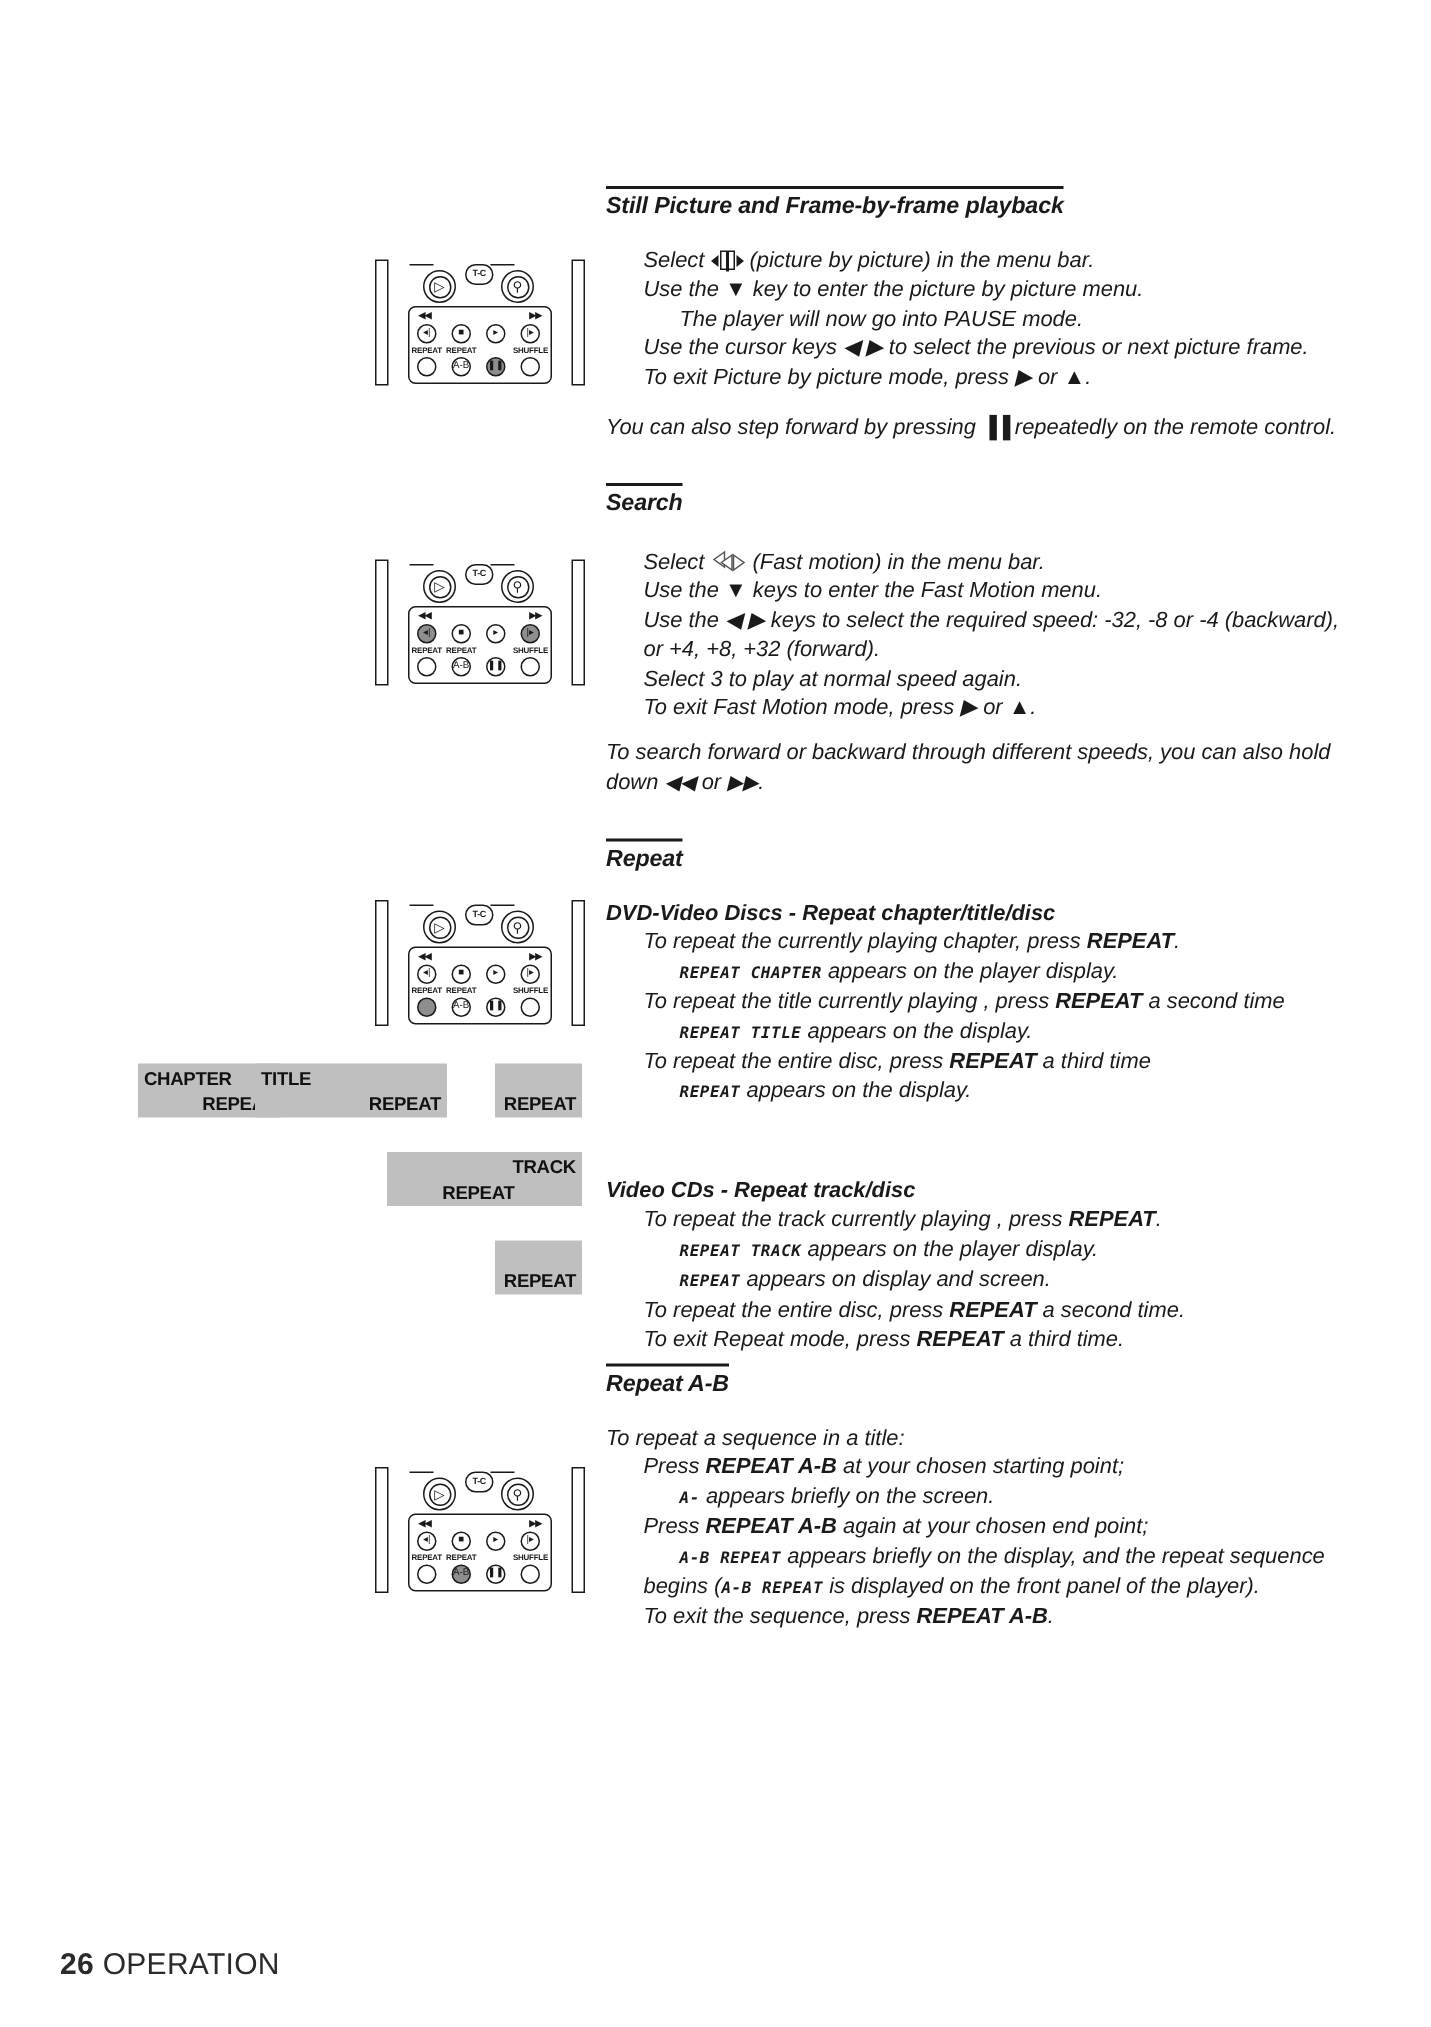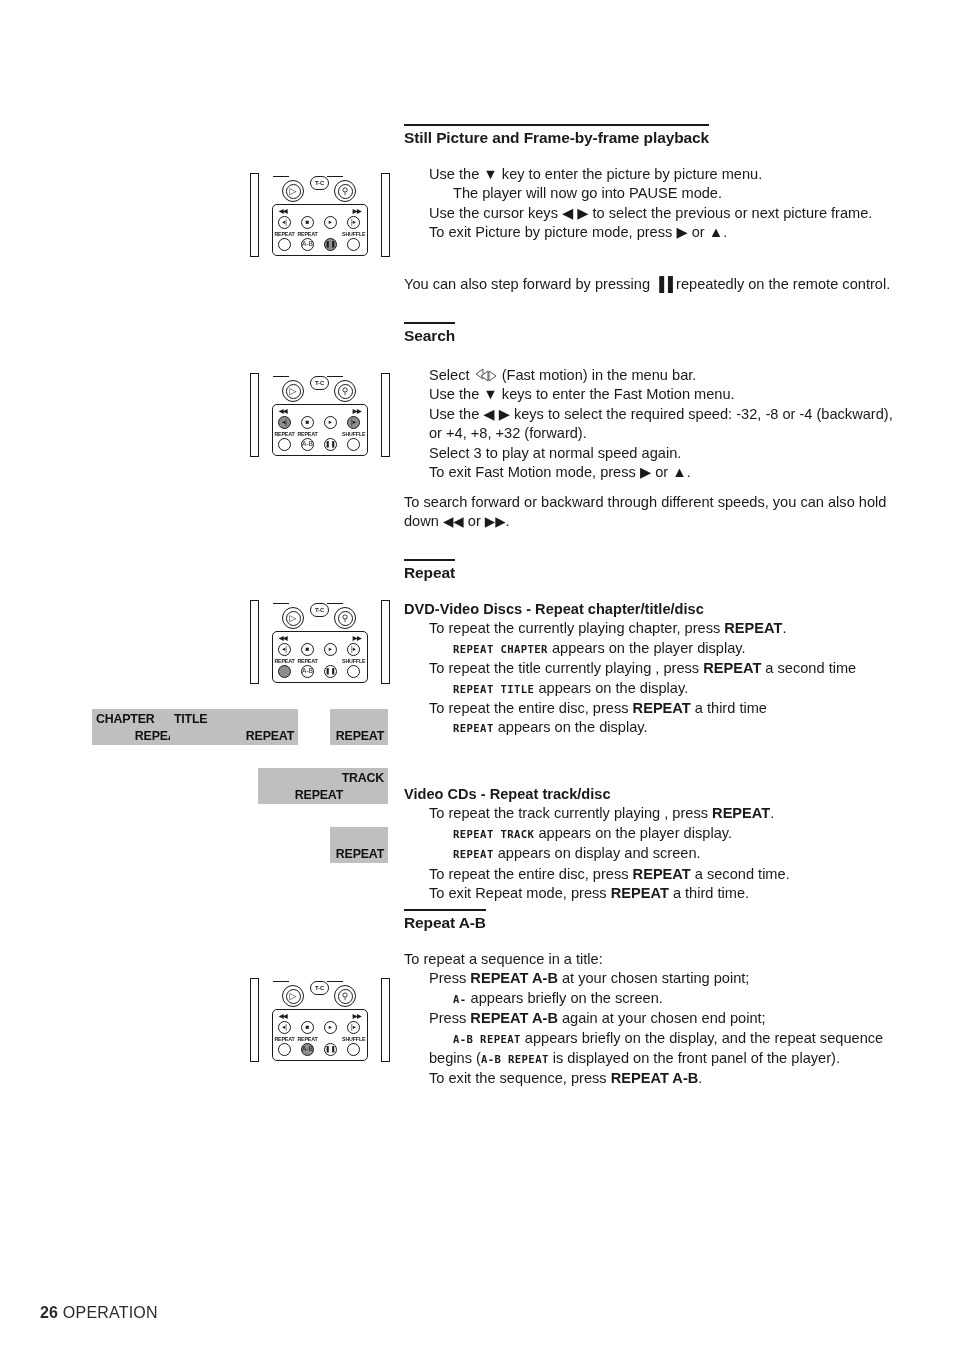--- a/index.html
+++ b/index.html
@@ -8,21 +8,21 @@
     background:#ffffff;
     font-family:"Liberation Sans", sans-serif;
     color:#1a1a1a;
     position:relative;
     overflow:hidden;
     -webkit-font-smoothing:antialiased;
   }
   .page{position:relative;width:954px;height:1351px;}
 
   
-  .col{position:absolute;left:404px;width:500px;}
+  .col{position:absolute;left:404px;width:500px;font-style:italic;}
 
   .sec-head{
     font-size:15.5px;font-weight:bold;letter-spacing:-0.1px;
     color:#1a1a1a;display:inline-block;
     border-top:2px solid #1a1a1a;
     padding-top:3px;line-height:1.15;
   }
   .para{font-size:14.6px;line-height:19.4px;color:#1a1a1a;}
   .indent1{padding-left:25px;}
   .indent2{padding-left:49px;}
@@ -75,33 +75,36 @@
   .remote .btn.hl{background:#8e8e8e;color:#1a1a1a;}
   .remote .lbl{position:absolute;font-size:5.3px;font-weight:bold;letter-spacing:-0.15px;
     line-height:1;text-align:center;white-space:nowrap;}
 
   
   .panelbox{position:absolute;background:#bfbfbf;}
   .panelbox span{position:absolute;font-weight:bold;font-size:12.4px;
     letter-spacing:-0.2px;color:#111;line-height:1;white-space:nowrap;}
 
   
-  .footer{position:absolute;left:40px;bottom:29px;font-size:16px;color:#2b2b2b;letter-spacing:0.2px;}
+  .footer{position:absolute;left:40px;bottom:29px;font-size:20px;color:#2b2b2b;letter-spacing:0.2px;}
   .footer .num{font-weight:bold;}
 </style>
 </head>
 <body>
 
 <div class="page">
 
   <div class="col" style="top:124px;">
     <div class="sec-head">Still Picture and Frame-by-frame playback</div>
   </div>
 
   <div class="col para" style="top:165px;">
+    <div class="indent1">
+      <span>Select </span><span class="pbp"><i class="tri-l"></i><i class="box"></i><i class="tri-r"></i></span><span> (picture by picture) in the menu bar.</span>
+    </div>
     <div class="indent1">Use the ▼ key to enter the picture by picture menu.</div>
     <div class="indent2">The player will now go into PAUSE mode.</div>
     <div class="indent1">Use the cursor keys ◀ ▶ to select the previous or next picture frame.</div>
     <div class="indent1">To exit Picture by picture mode, press ▶ or ▲.</div>
   </div>
 
   <div class="col para" style="top:275px;">
     <span>You can also step forward by pressing </span><span class="pausebars">▐▐</span><span> repeatedly on the remote control.</span>
   </div>
 

